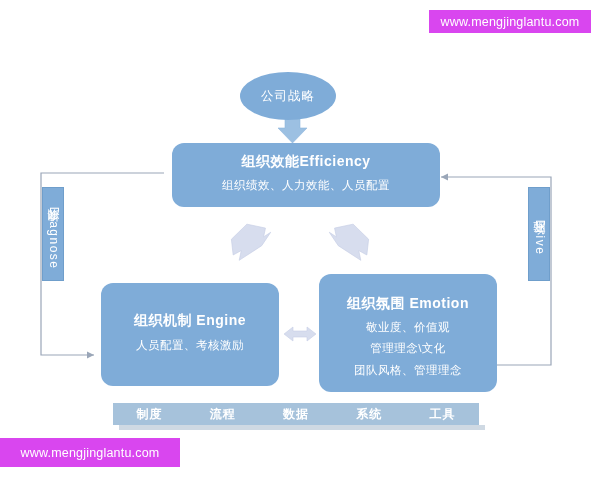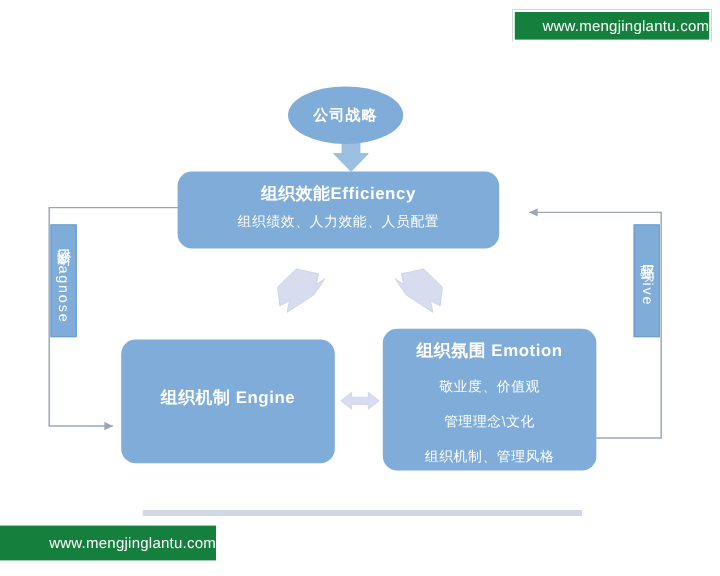--- a/index.html
+++ b/index.html
@@ -38,21 +38,20 @@
     height: 48px;
     border-radius: 50%;
     background: #7FACD8;
     display: flex;
     align-items: center;
     justify-content: center;
     color: #ffffff;
     font-size: 12.5px;
     letter-spacing: 1px;
     z-index: 4;
-    font-weight: bold;
   }
 
   
   .pbox {
     position: absolute;
     border-radius: 12px;
     background: #7FACD8;
     color: #ffffff;
     display: flex;
     flex-direction: column;
@@ -69,41 +68,41 @@
     white-space: nowrap;
   }
   .pbox .pline {
     font-size: 11.5px;
     letter-spacing: 0.5px;
     white-space: nowrap;
     line-height: 1.85;
   }
 
   #box-efficiency {
-    left: 148px;
+    left: 172px;
     top: 143px;
     width: 268px;
     height: 64px;
   }
   #box-efficiency .ptitle { margin-bottom: 4px; }
 
   #box-engine {
     left: 101px;
     top: 283px;
     width: 178px;
     height: 103px;
   }
   #box-engine .ptitle { margin-bottom: 5px; }
 
   #box-emotion {
     left: 319px;
     top: 274px;
     width: 178px;
     height: 118px;
-    justify-content: space-between;
+    justify-content: center;
     padding-top: 10px;
   }
   #box-emotion .ptitle { margin-bottom: 4px; }
 
   
   .side-label {
     position: absolute;
     width: 22px;
     background: #7FACD8;
     border: 1px solid #6f9ecb;
@@ -155,26 +154,26 @@
     top: 425px;
     width: 366px;
     height: 5px;
     background: #cfd9e3;
     z-index: 3;
   }
 
   
   .watermark {
     position: absolute;
-    background: #15803d;
+    background: #d946ef;
     color: #ffffff;
     font-size: 12.5px;
     display: flex;
     align-items: center;
-    justify-content: flex-end;
+    justify-content: center;
     z-index: 9;
     letter-spacing: 0.2px;
   }
   #watermark-top {
     left: 427px;
     top: 8px;
     width: 166px;
     height: 27px;
     border: 2px solid #ffffff;
     box-sizing: border-box;
@@ -224,37 +223,45 @@
     <span>公司战略</span>
   </div>
 
   <div class="pbox" id="box-efficiency">
     <div class="ptitle">组织效能Efficiency</div>
     <div class="pline">组织绩效、人力效能、人员配置</div>
   </div>
 
   <div class="pbox" id="box-engine">
     <div class="ptitle">组织机制 Engine</div>
+    <div class="pline">人员配置、考核激励</div>
   </div>
 
   <div class="pbox" id="box-emotion">
     <div class="ptitle">组织氛围 Emotion</div>
     <div class="pline">敬业度、价值观</div>
     <div class="pline">管理理念\文化</div>
-    <div class="pline">组织机制、管理风格</div>
+    <div class="pline">团队风格、管理理念</div>
   </div>
 
   <div class="side-label" id="label-diagnose">
     <span>诊断 Diagnose</span>
   </div>
   <div class="side-label" id="label-drive">
     <span>驱动 Drive</span>
   </div>
 
   <div id="enabler-shadow"></div>
+  <div id="enabler-bar">
+    <div class="enabler">制度</div>
+    <div class="enabler">流程</div>
+    <div class="enabler">数据</div>
+    <div class="enabler">系统</div>
+    <div class="enabler">工具</div>
+  </div>
 
   <div class="watermark" id="watermark-top">
     <span>www.mengjinglantu.com</span>
   </div>
   <div class="watermark" id="watermark-bottom">
     <span>www.mengjinglantu.com</span>
   </div>
 
 </div>
 

